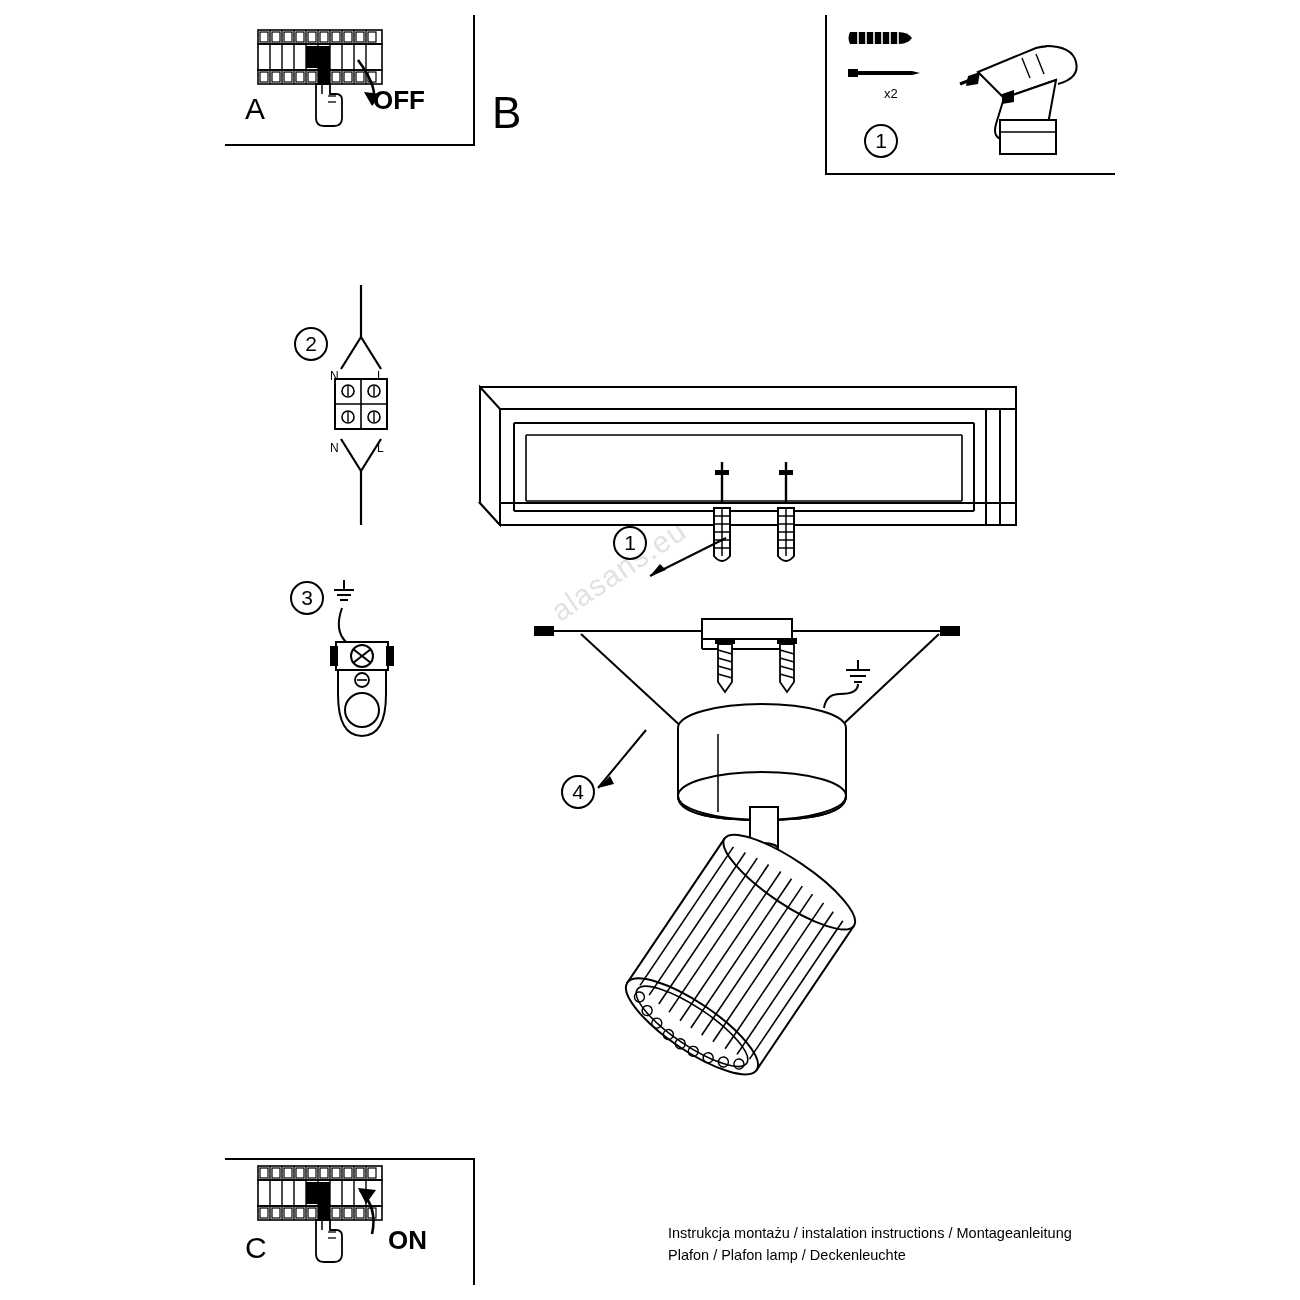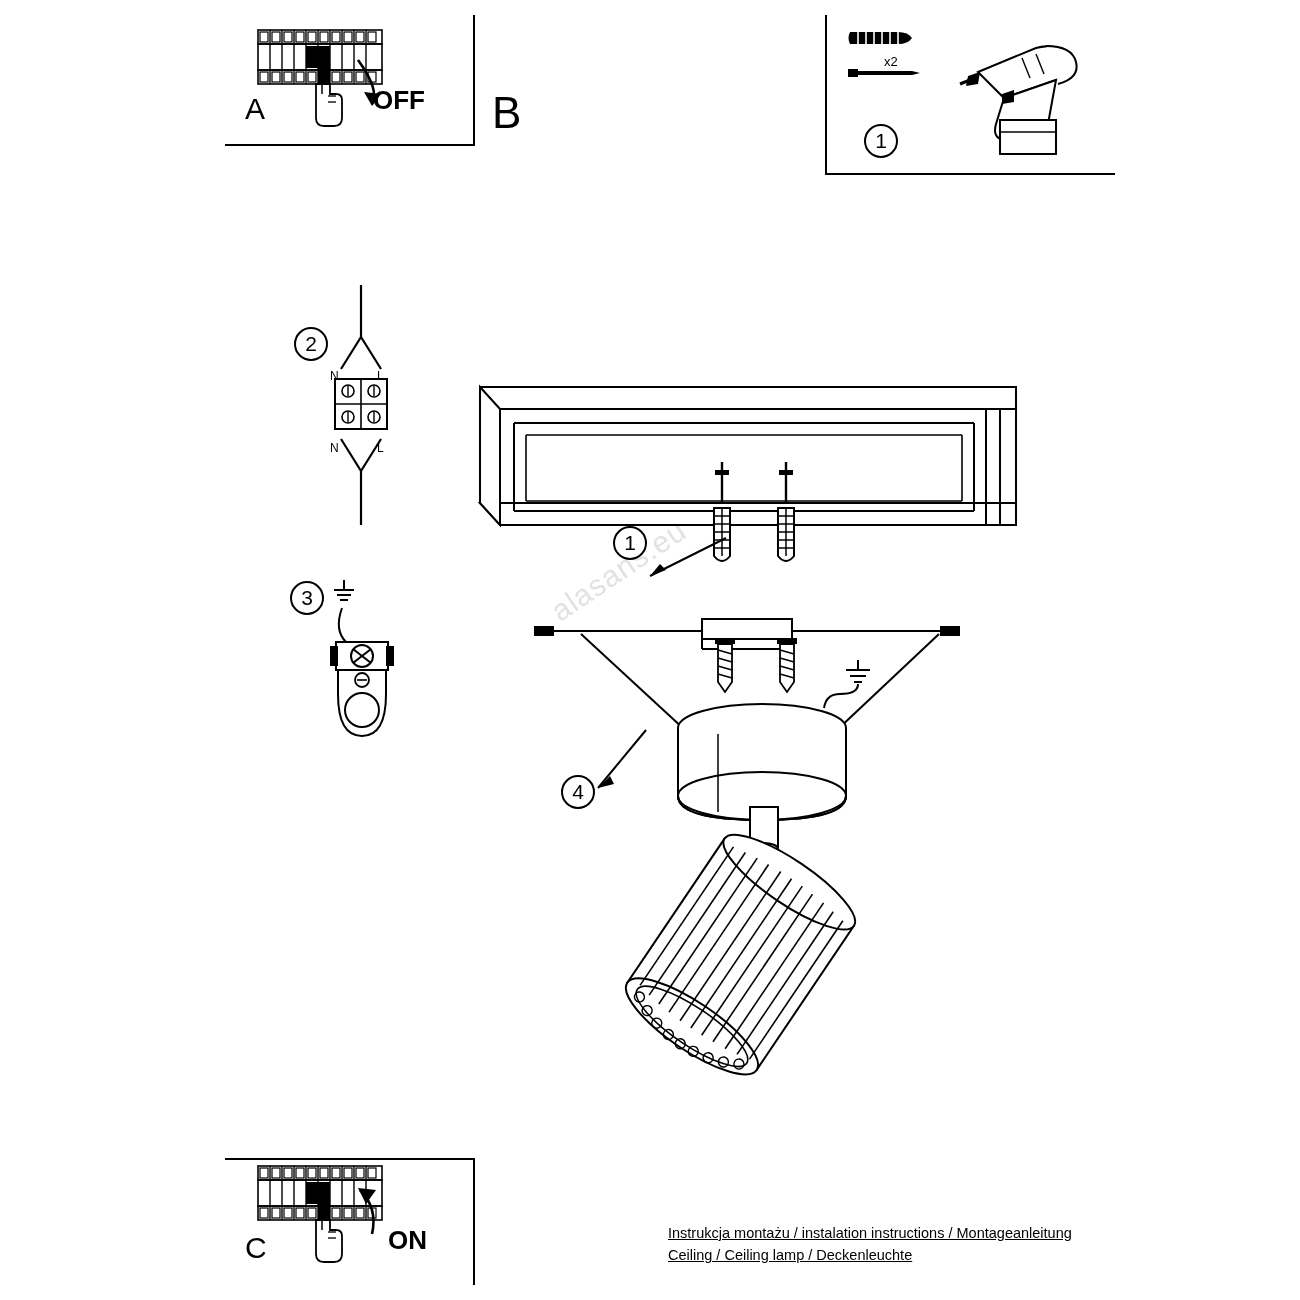--- a/index.html
+++ b/index.html
@@ -68,20 +68,21 @@
   
   .tiny-label {
     position: absolute;
     font-size: 12px;
     color: #000;
   }
   .x2-label {
     position: absolute;
     font-size: 13px;
     color: #000;
+    margin-top: 32px;
   }
 
   
   #watermark {
     position: absolute;
     left: 545px;
     top: 600px;
     transform: rotate(-34deg);
     transform-origin: left top;
     font-size: 30px;
@@ -94,21 +95,20 @@
 
   
   #footer {
     position: absolute;
     left: 668px;
     top: 1222px;
     width: 470px;
     font-size: 14.5px;
     line-height: 1.55;
     color: #000;
-    text-decoration: underline;
   }
   #footer div { white-space: nowrap; }
 
   svg { display: block; overflow: visible; }
 </style>
 </head>
 <body>
 
 <div id="sheet">
 
@@ -484,16 +484,16 @@
     <path d="M72 72 L72 62" stroke="#000" stroke-width="1.5"></path>
     <path d="M78 74 L86 74" stroke="#000" stroke-width="1.3"></path>
     <path d="M78 80 L86 80" stroke="#000" stroke-width="1.3"></path>
 
     <path d="M122 76 Q128 50 110 32" fill="none" stroke="#000" stroke-width="2.6"></path>
     <path d="M108 30 L126 32 L116 46 Z" fill="#000"></path>
   </svg>
 
   <div id="footer">
     <div>Instrukcja montażu / instalation instructions / Montageanleitung</div>
-    <div>Ceiling / Ceiling lamp / Deckenleuchte</div>
+    <div>Plafon / Plafon lamp / Deckenleuchte</div>
   </div>
 
 </div>
 
 </body></html>

